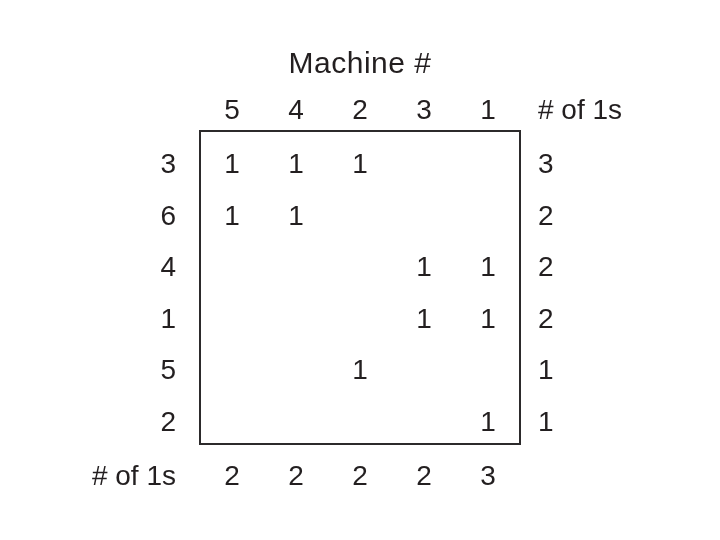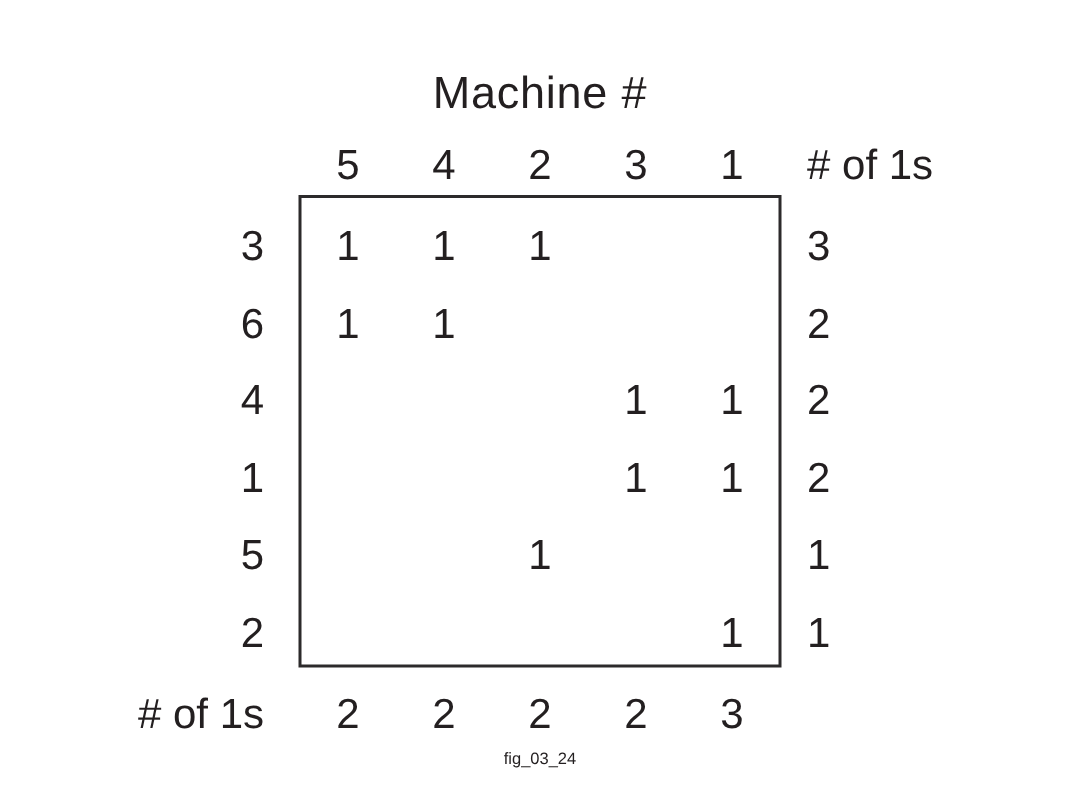--- a/index.html
+++ b/index.html
@@ -168,15 +168,14 @@
   <div class="cell" style="left:456px; top:407px;">1</div>
   <div class="rowsum" style="left:538px; top:407px;">1</div>
 
   <div class="foot-label" style="left:28px; top:461px; width:148px;"># of 1s</div>
   <div class="colsum" style="left:200px; top:461px;">2</div>
   <div class="colsum" style="left:264px; top:461px;">2</div>
   <div class="colsum" style="left:328px; top:461px;">2</div>
   <div class="colsum" style="left:392px; top:461px;">2</div>
   <div class="colsum" style="left:456px; top:461px;">3</div>
 
-  <div class="caption">fig_03_24</div>
 
 </div>
 
 </body></html>

